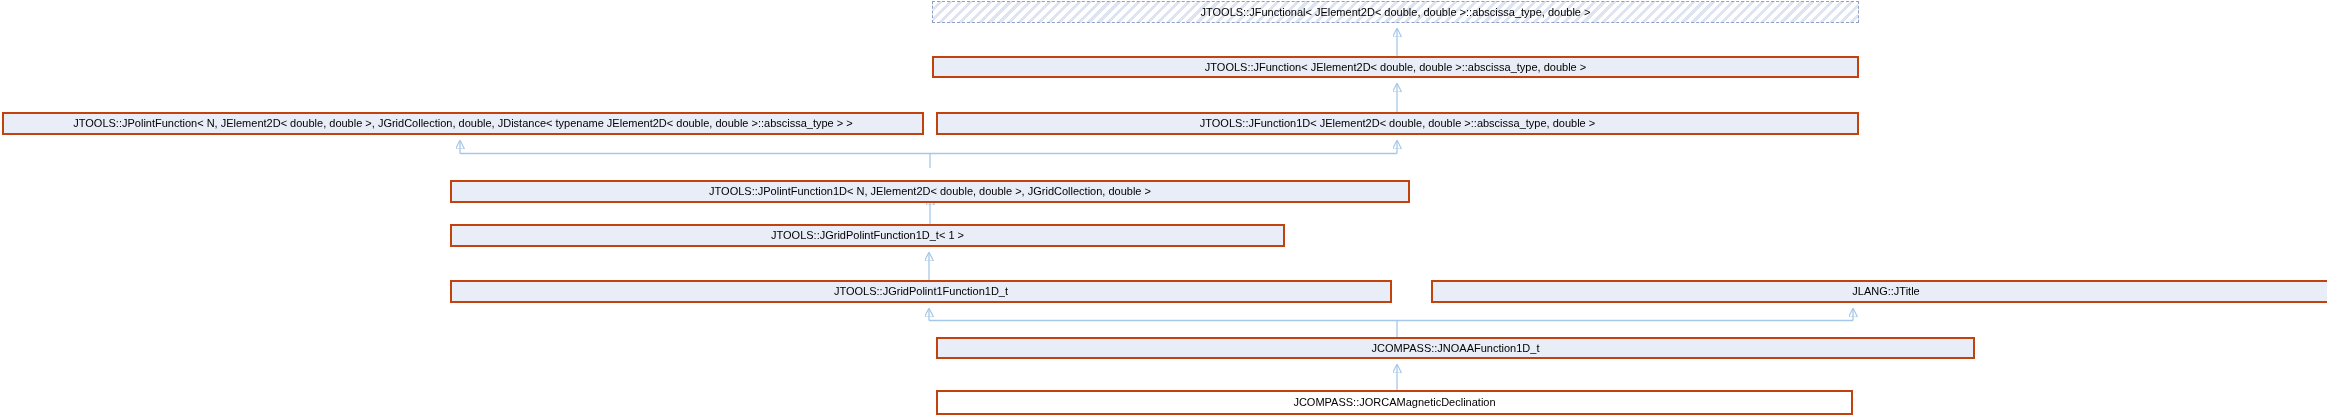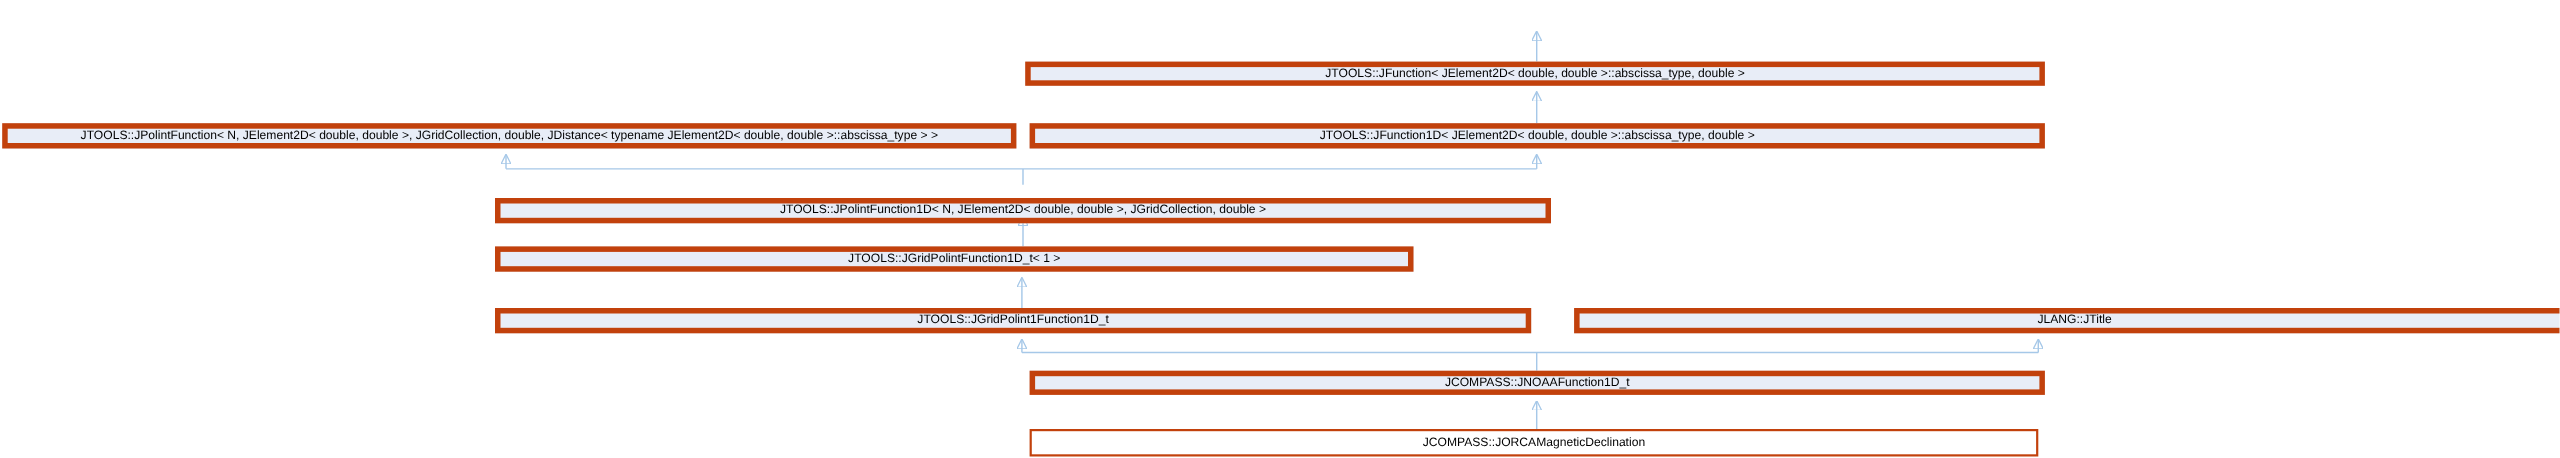--- a/index.html
+++ b/index.html
@@ -8,21 +8,21 @@
     width: 2327px;
     height: 416px;
     background: #ffffff;
     font-family: "Liberation Sans", "DejaVu Sans", sans-serif;
     overflow: hidden;
   }
   .node {
     position: absolute;
     box-sizing: border-box;
     background: #E8EDF7;
-    border: 5px solid #c2410c;
+    border: 2px solid #c2410c;
     color: #000000;
     font-size: 11px;
     line-height: 1;
     display: flex;
     align-items: center;
     justify-content: center;
     white-space: nowrap;
     overflow: hidden;
     cursor: pointer;
   }
@@ -77,32 +77,33 @@
 
     <line x1="929" y1="280" x2="929" y2="253" marker-end="url(#arrow)"></line>
 
     <path d="M1397,337 L1397,320.5 M929,320.5 L1853,320.5"></path>
     <line x1="929" y1="320.5" x2="929" y2="309" marker-end="url(#arrow)"></line>
     <line x1="1853" y1="320.5" x2="1853" y2="309" marker-end="url(#arrow)"></line>
 
     <line x1="1397" y1="390" x2="1397" y2="365" marker-end="url(#arrow)"></line>
   </svg>
 
+  <div class="node template-hatched" style="left:932px; top:1px; width:927px; height:22px;">JTOOLS::JFunctional&lt; JElement2D&lt; double, double &gt;::abscissa_type, double &gt;</div>
 
   <div class="node" style="left:932px; top:56px; width:927px; height:22px;">JTOOLS::JFunction&lt; JElement2D&lt; double, double &gt;::abscissa_type, double &gt;</div>
 
   <div class="node" style="left:2px; top:112px; width:922px; height:23px;">JTOOLS::JPolintFunction&lt; N, JElement2D&lt; double, double &gt;, JGridCollection, double, JDistance&lt; typename JElement2D&lt; double, double &gt;::abscissa_type &gt; &gt;</div>
 
   <div class="node" style="left:936px; top:112px; width:923px; height:23px;">JTOOLS::JFunction1D&lt; JElement2D&lt; double, double &gt;::abscissa_type, double &gt;</div>
 
   <div class="node" style="left:450px; top:180px; width:960px; height:23px;">JTOOLS::JPolintFunction1D&lt; N, JElement2D&lt; double, double &gt;, JGridCollection, double &gt;</div>
 
   <div class="node" style="left:450px; top:224px; width:835px; height:23px;">JTOOLS::JGridPolintFunction1D_t&lt; 1 &gt;</div>
 
   <div class="node" style="left:450px; top:280px; width:942px; height:23px;">JTOOLS::JGridPolint1Function1D_t</div>
 
   <div class="node" style="left:1403px; top:280px; width:910px; height:23px;margin-left:28px;">JLANG::JTitle</div>
 
-  <div class="node" style="left:936px; top:337px; width:923px; height:22px;">JCOMPASS::JNOAAFunction1D_t</div>
+  <div class="node" style="left:936px; top:337px; width:1039px; height:22px;">JCOMPASS::JNOAAFunction1D_t</div>
 
   <div class="node focus" style="left:936px; top:390px; width:917px; height:25px;">JCOMPASS::JORCAMagneticDeclination</div>
 
 </div>
 
 </body></html>

